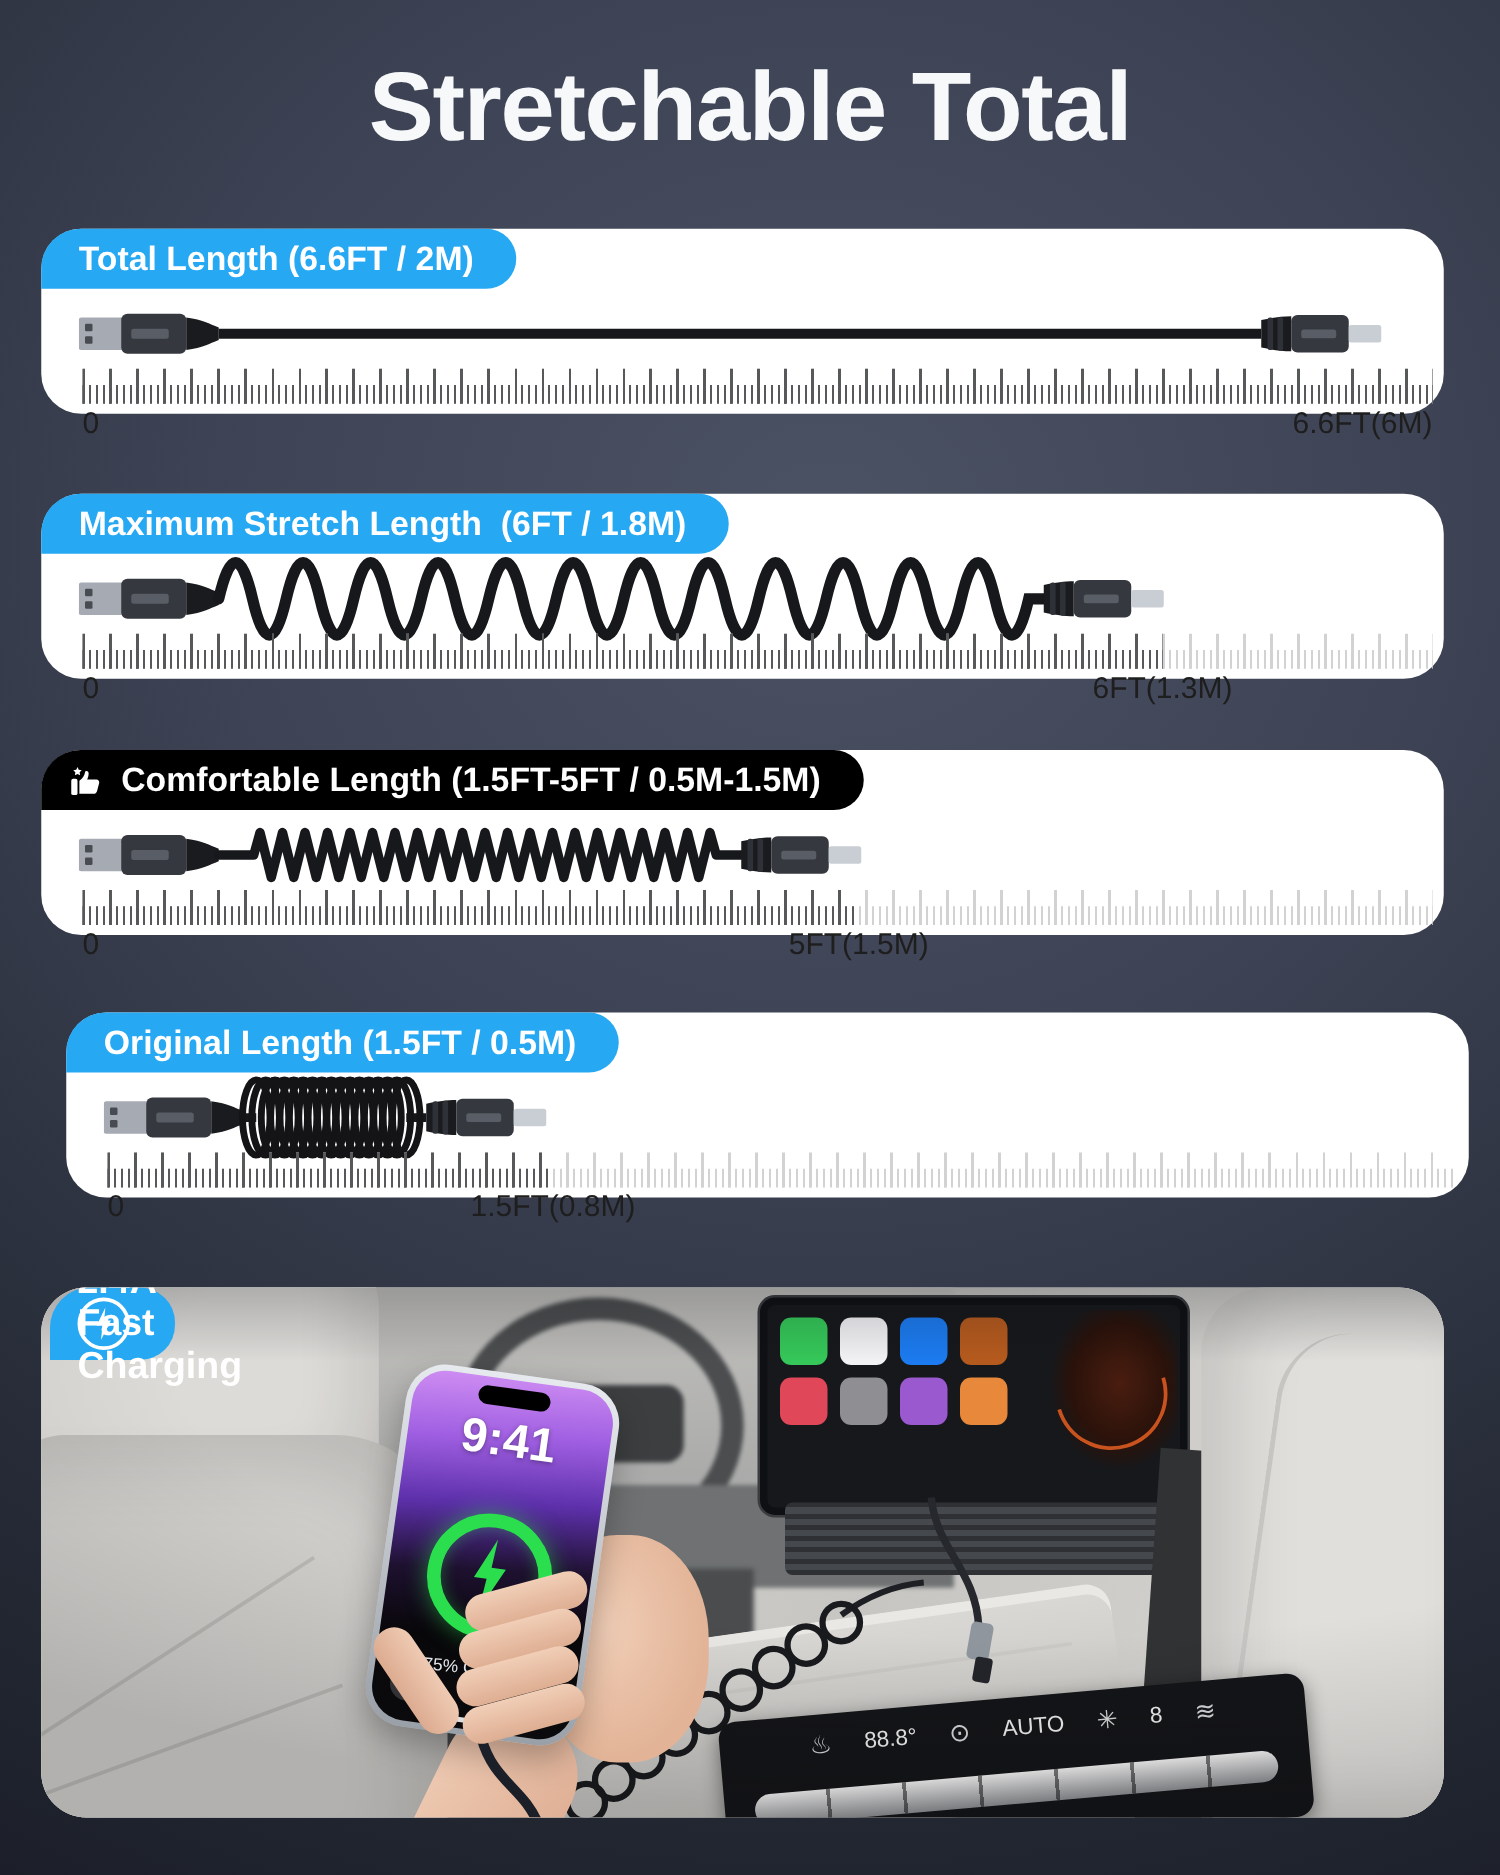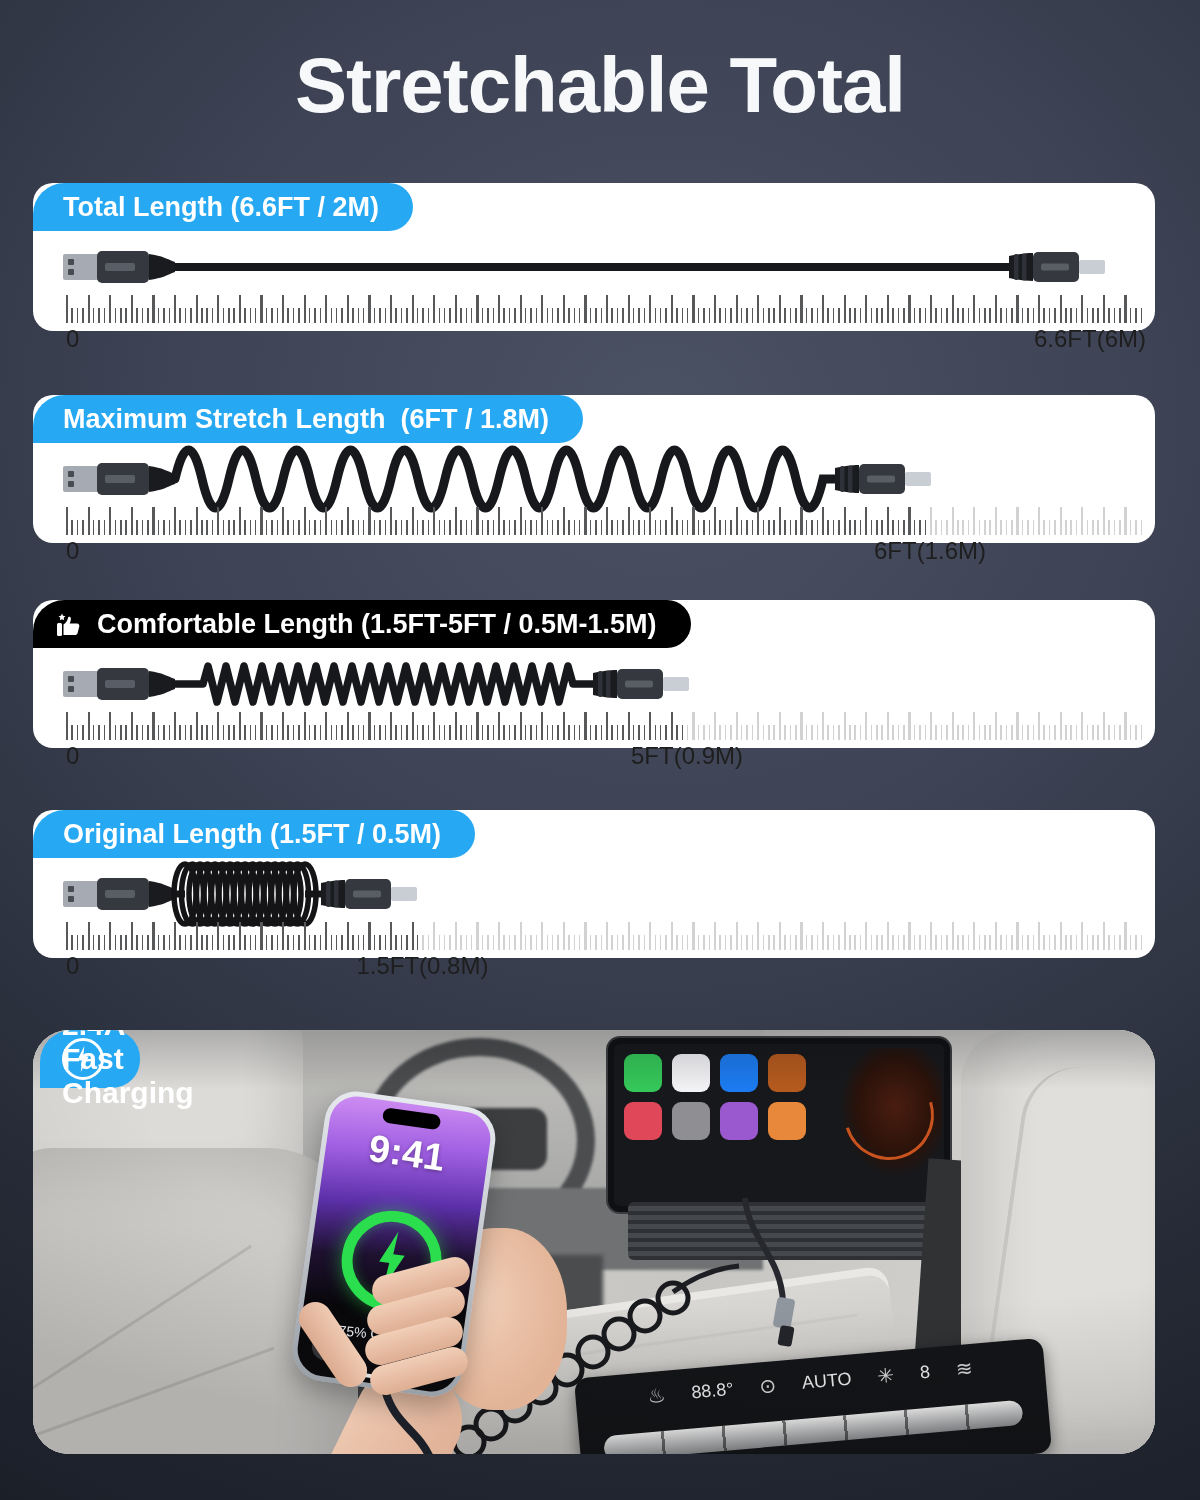--- a/index.html
+++ b/index.html
@@ -9,21 +9,21 @@
     background:radial-gradient(140% 100% at 55% 28%, #4b5264 0%, #3d4354 30%, #262b37 62%, #12141b 100%);
   }
   
   .title{
     position:absolute;left:0;top:40px;width:1200px;text-align:center;
     font-size:78px;font-weight:bold;color:#f7f8fa;letter-spacing:-1px;
   }
   
   .panel{
     position:absolute;left:33px;width:1122px;height:148px;background:#ffffff;
-    border-radius:20px;
+    border-radius:32px;
   }
   .pill{
     position:absolute;left:0;top:0;height:48px;line-height:48px;
     background:#27a8f3;color:#fff;font-size:27px;font-weight:bold;
     padding:0 34px 0 30px;border-radius:34px 26px 26px 0;
     display:flex;align-items:center;gap:12px;white-space:pre;
   }
   .pill.orange{background:#000000;padding-left:20px;}
   .pill .ticon{display:block;width:32px;height:32px;}
   .cable{position:absolute;left:30px;top:48px;width:1090px;height:72px;}
@@ -154,21 +154,21 @@
     </div>
     <svg class="cable" viewBox="0 0 1090 72">
       <use href="#c-usba" transform="translate(0,36)"></use>
       <path d="M112,36 q13.5,-58 27,0 q13.5,58 27,0 q13.5,-58 27,0 q13.5,58 27,0 q13.5,-58 27,0 q13.5,58 27,0 q13.5,-58 27,0 q13.5,58 27,0 q13.5,-58 27,0 q13.5,58 27,0 q13.5,-58 27,0 q13.5,58 27,0 q13.5,-58 27,0 q13.5,58 27,0 q13.5,-58 27,0 q13.5,58 27,0 q13.5,-58 27,0 q13.5,58 27,0 q13.5,-58 27,0 q13.5,58 27,0 q13.5,-58 27,0 q13.5,58 27,0 q13.5,-58 27,0 q13.5,58 27,0 L772,36" stroke="#17181b" stroke-width="9" fill="none" stroke-linecap="round"></path>
       <use href="#c-light" transform="translate(772,36)"></use>
     </svg>
     <div class="ruler">
       <div class="ticks faded"></div>
       <div class="ticks dark" style="width:80%"></div>
       <span class="rzero">0</span>
-      <span class="rend" style="left:80%;transform:translateX(-50%)">6FT(1.6M)</span>
+      <span class="rend" style="left:80%;transform:translateX(-50%)">6FT(1.3M)</span>
     </div>
   </section>
 
   
   <section class="panel" style="top:600px;">
     <div class="pill orange">
       <svg class="ticon" viewBox="0 0 32 32">
         <path d="M9,5.6 l1,2.2 2.4,.35 -1.7,1.7 .4,2.4 -2.1,-1.1 -2.1,1.1 .4,-2.4 -1.7,-1.7 2.4,-.35 Z" fill="#fff"></path>
         <rect x="4" y="15" width="5" height="13" rx="1.5" fill="#fff"></rect>
         <path d="M10.5,27 V16.5 c2.5,-1.5 4,-4 4.6,-7 .2,-1.2 2.8,-1 2.8,1.2 0,1.8 -.6,3.5 -1.2,4.8 h7.4 c1.6,0 2.6,1.5 2.2,3 l-1.7,6.4 c-.4,1.3 -1.4,2.1 -2.8,2.1 Z" fill="#fff"></path>
@@ -177,26 +177,26 @@
     </div>
     <svg class="cable" viewBox="0 0 1090 72">
       <use href="#c-usba" transform="translate(0,36)"></use>
       <path d="M112,36 L140,36 l5,-18 l9,36 l9,-36 l9,36 l9,-36 l9,36 l9,-36 l9,36 l9,-36 l9,36 l9,-36 l9,36 l9,-36 l9,36 l9,-36 l9,36 l9,-36 l9,36 l9,-36 l9,36 l9,-36 l9,36 l9,-36 l9,36 l9,-36 l9,36 l9,-36 l9,36 l9,-36 l9,36 l9,-36 l9,36 l9,-36 l9,36 l9,-36 l9,36 l9,-36 l9,36 l9,-36 l9,36 l9,-36 l5,18 L530,36" stroke="#17181b" stroke-width="7.5" fill="none" stroke-linejoin="round" stroke-linecap="round"></path>
       <use href="#c-light" transform="translate(530,36)"></use>
     </svg>
     <div class="ruler">
       <div class="ticks faded"></div>
       <div class="ticks dark" style="width:57.5%"></div>
       <span class="rzero">0</span>
-      <span class="rend" style="left:57.5%;transform:translateX(-50%)">5FT(0.9M)</span>
-    </div>
-  </section>
-
-  
-  <section class="panel" style="top:810px;">
+      <span class="rend" style="left:57.5%;transform:translateX(-50%)">5FT(1.5M)</span>
+    </div>
+  </section>
+
+  
+  <section class="panel" style="top:810px;margin-left:20px;">
     <div class="pill">
       <span>Original Length (1.5FT / 0.5M)</span>
     </div>
     <svg class="cable" viewBox="0 0 1090 72">
       <use href="#c-usba" transform="translate(0,36)"></use>
       <path d="M112,36 L122,36 M242,36 L258,36" stroke="#17181b" stroke-width="7" fill="none"></path>
       <g stroke="#141416" stroke-width="5.5" fill="none">
         <ellipse cx="122" cy="36" rx="11" ry="30"></ellipse>
           <ellipse cx="129.5" cy="36" rx="11" ry="30"></ellipse>
         <ellipse cx="137" cy="36" rx="11" ry="30"></ellipse>

